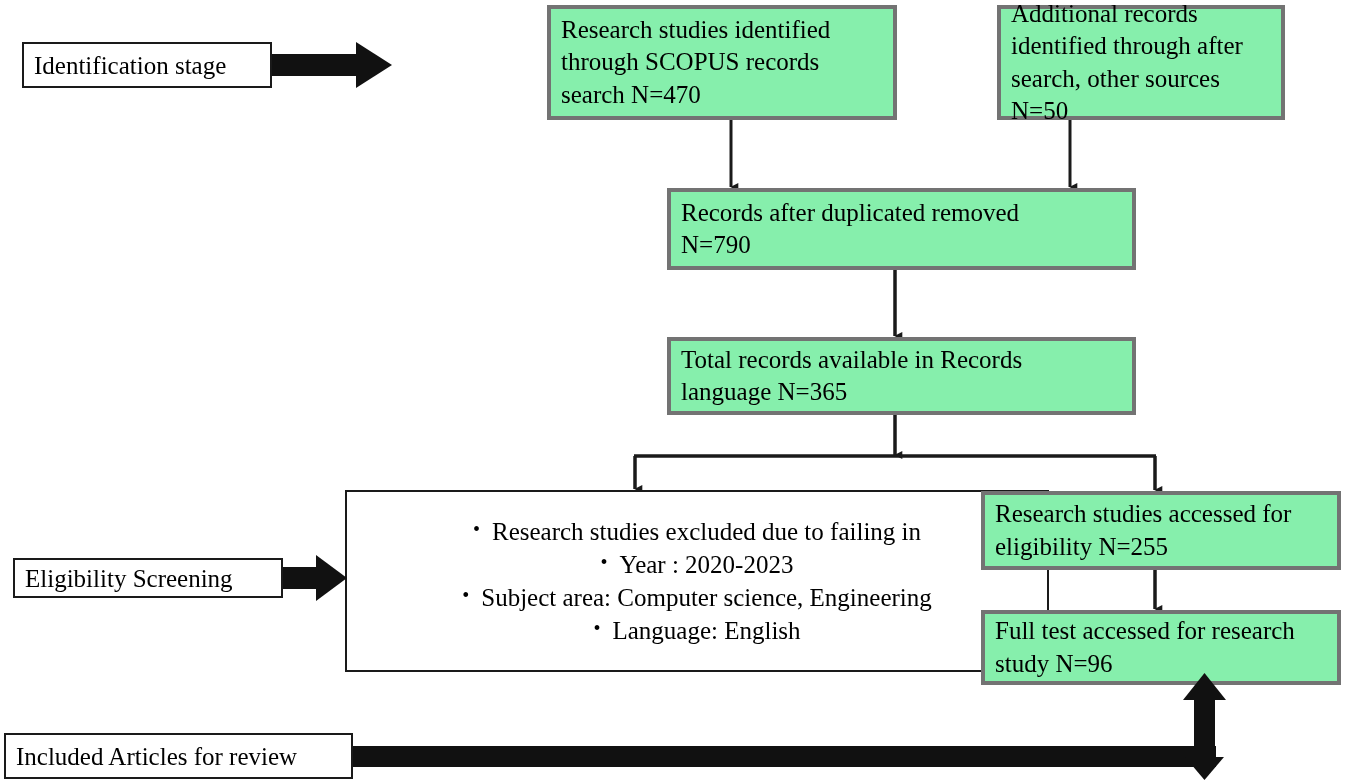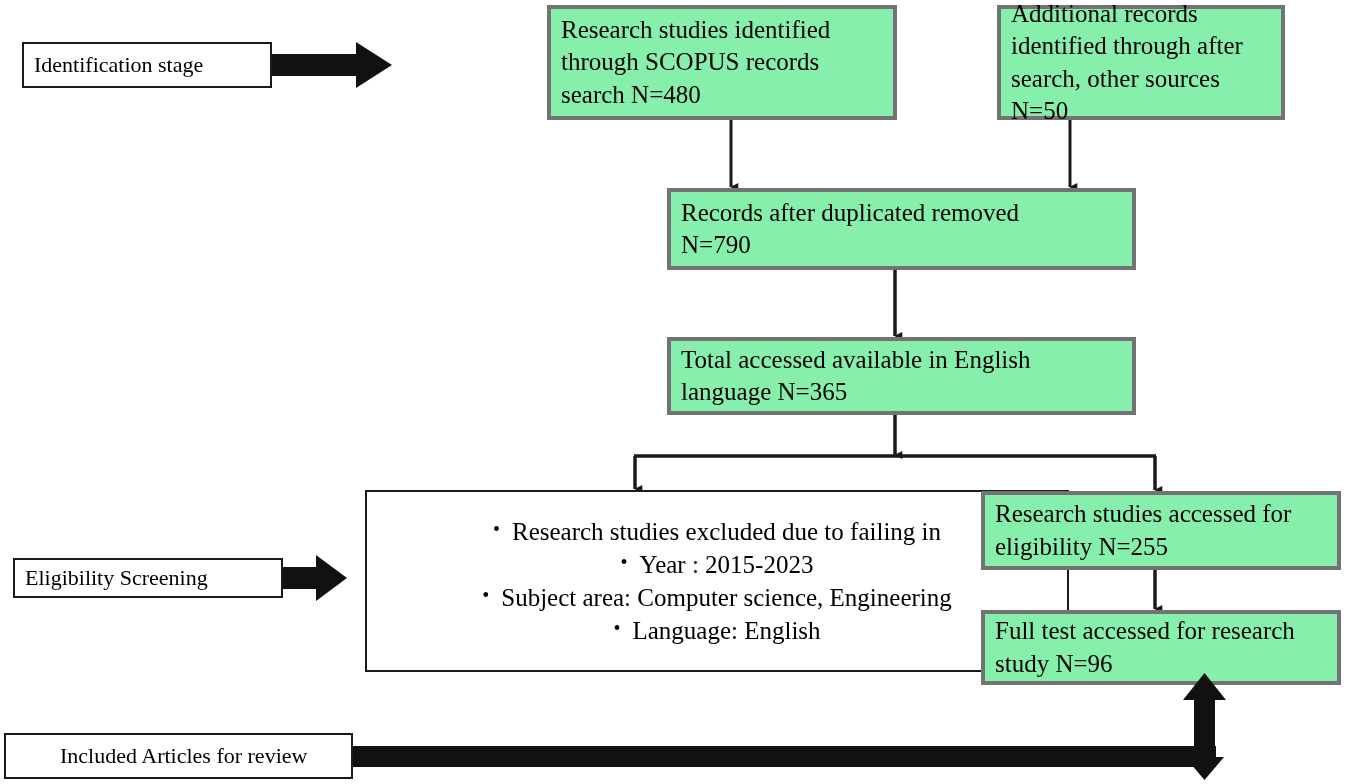--- a/index.html
+++ b/index.html
@@ -7,21 +7,21 @@
        font-family:"Liberation Serif","DejaVu Serif",serif;color:#000;}
   #canvas{position:absolute;left:0;top:0;width:1350px;height:784px;}
 
   .box{position:absolute;box-sizing:border-box;border:4px solid #737373;
        background:#86efac;display:flex;align-items:center;justify-content:center;
        line-height:1.30;font-size:25px;z-index:3;}
   .box .inner{padding:0 10px;width:100%;}
 
   .stage-label{position:absolute;box-sizing:border-box;border:2px solid #1a1a1a;
        background:#fff;display:flex;align-items:center;justify-content:flex-start;
-       font-size:22px;line-height:1;z-index:6;}
+       font-size:25px;line-height:1;z-index:6;}
   .stage-label .inner{padding:0 10px;white-space:nowrap;}
 
   .bullet-box{position:absolute;box-sizing:border-box;border:2px solid #1a1a1a;
        background:#fff;z-index:3;display:flex;flex-direction:column;
        align-items:center;justify-content:center;font-size:25px;line-height:1.32;}
   .bullet-box .blines{width:100%;padding:0 8px;box-sizing:border-box;text-align:center;}
   .bullet-box .bline{text-align:center;}
   .bullet-box .bline .bdot{display:inline-block;margin-right:12px;
        position:relative;top:-4px;font-size:20px;}
   .bullet-box .cont{text-align:center;}
@@ -81,61 +81,61 @@
   </svg>
 
   <div class="stage-label" style="left:22px;top:42px;width:250px;height:46px;">
     <span class="inner">Identification stage</span>
   </div>
 
   <div class="stage-label" style="left:13px;top:558px;width:270px;height:40px;">
     <span class="inner">Eligibility Screening</span>
   </div>
 
-  <div class="stage-label" style="left:4px;top:733px;width:349px;height:46px;padding-left:44px;">
+  <div class="stage-label" style="left:4px;top:733px;width:349px;height:46px;">
     <span class="inner">Included Articles for review</span>
   </div>
 
   <div class="box" style="left:547px;top:5px;width:350px;height:115px;">
     <div class="inner">
       <div>Research studies identified</div>
       <div>through SCOPUS records</div>
-      <div>search N=480</div>
+      <div>search N=470</div>
     </div>
   </div>
 
   <div class="box" style="left:997px;top:5px;width:288px;height:115px;">
     <div class="inner">
       <div>Additional records</div>
       <div>identified through after</div>
       <div>search, other sources N=50</div>
     </div>
   </div>
 
   <div class="box" style="left:667px;top:188px;width:469px;height:82px;">
     <div class="inner">
       <div>Records after duplicated removed</div>
       <div>N=790</div>
     </div>
   </div>
 
   <div class="box" style="left:667px;top:337px;width:469px;height:78px;">
     <div class="inner">
-      <div>Total accessed available in English</div>
+      <div>Total records available in Records</div>
       <div>language N=365</div>
     </div>
   </div>
 
-  <div class="bullet-box" style="left:365px;top:490px;width:704px;height:182px;">
+  <div class="bullet-box" style="left:345px;top:490px;width:704px;height:182px;">
     <div class="blines">
       <div class="bline">
         <span class="bdot">•</span><span>Research studies excluded due to failing in</span>
       </div>
       <div class="bline">
-        <span class="bdot">•</span><span>Year : 2015-2023</span>
+        <span class="bdot">•</span><span>Year : 2020-2023</span>
       </div>
       <div class="bline">
         <span class="bdot">•</span><span>Subject area: Computer science, Engineering</span>
       </div>
       <div class="bline">
         <span class="bdot">•</span><span>Language: English</span>
       </div>
     </div>
   </div>
 

